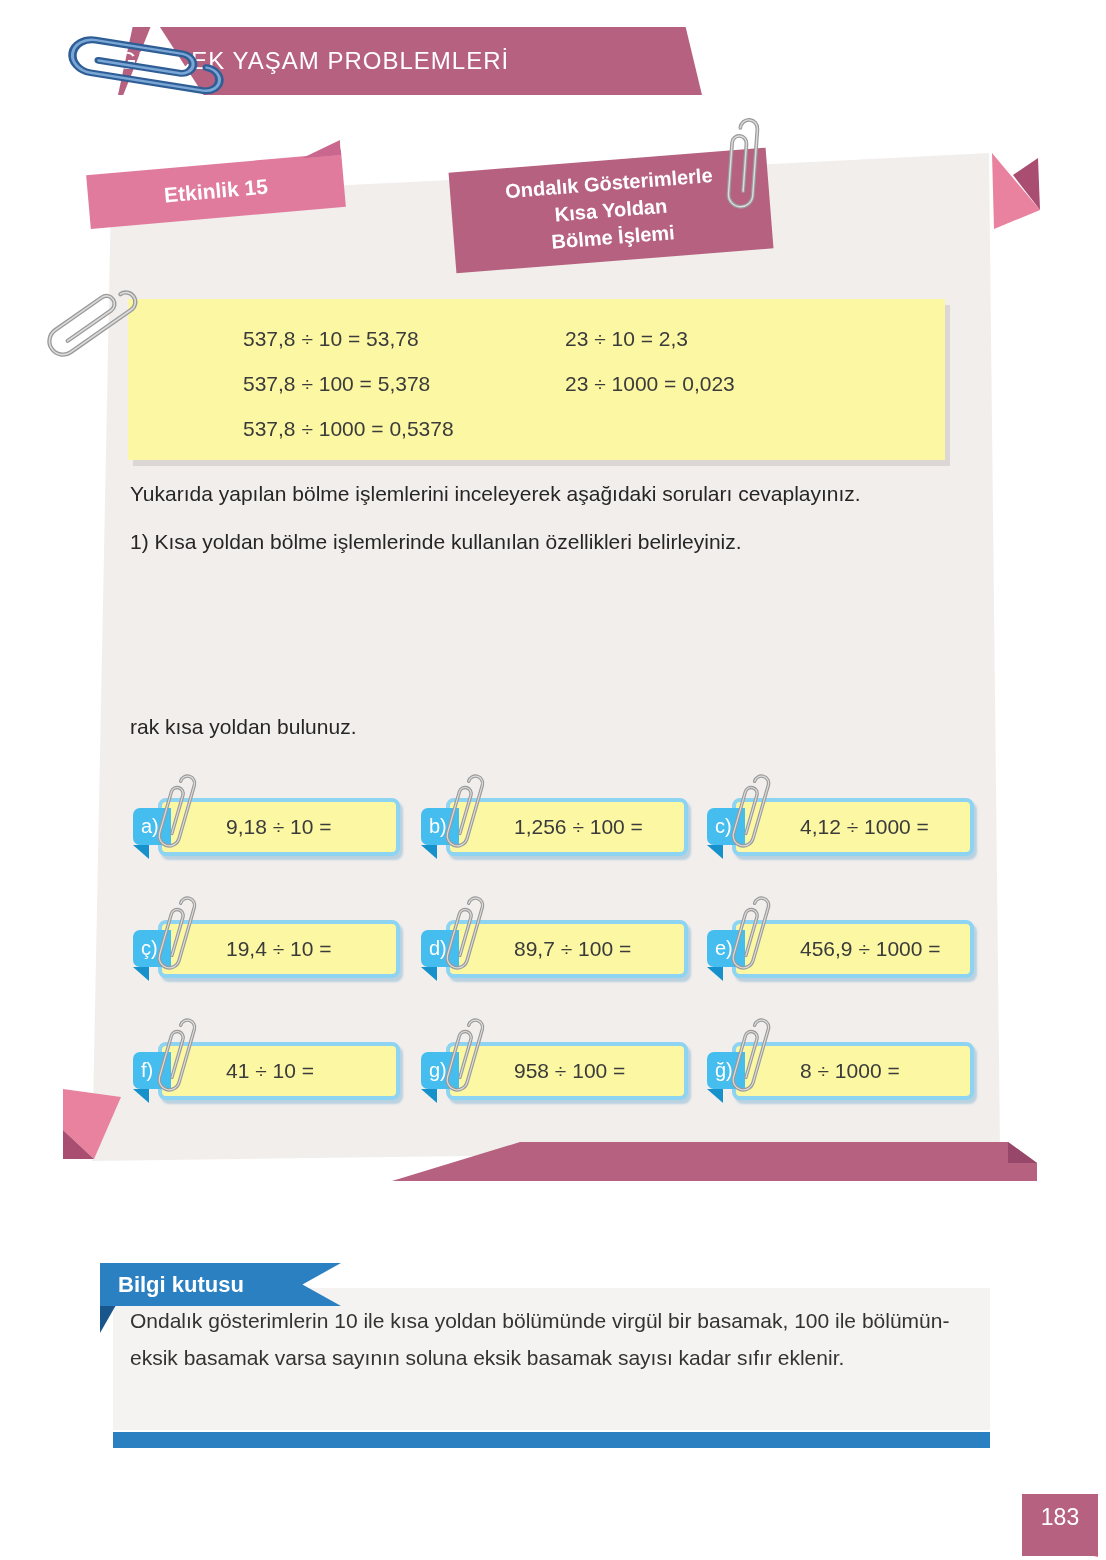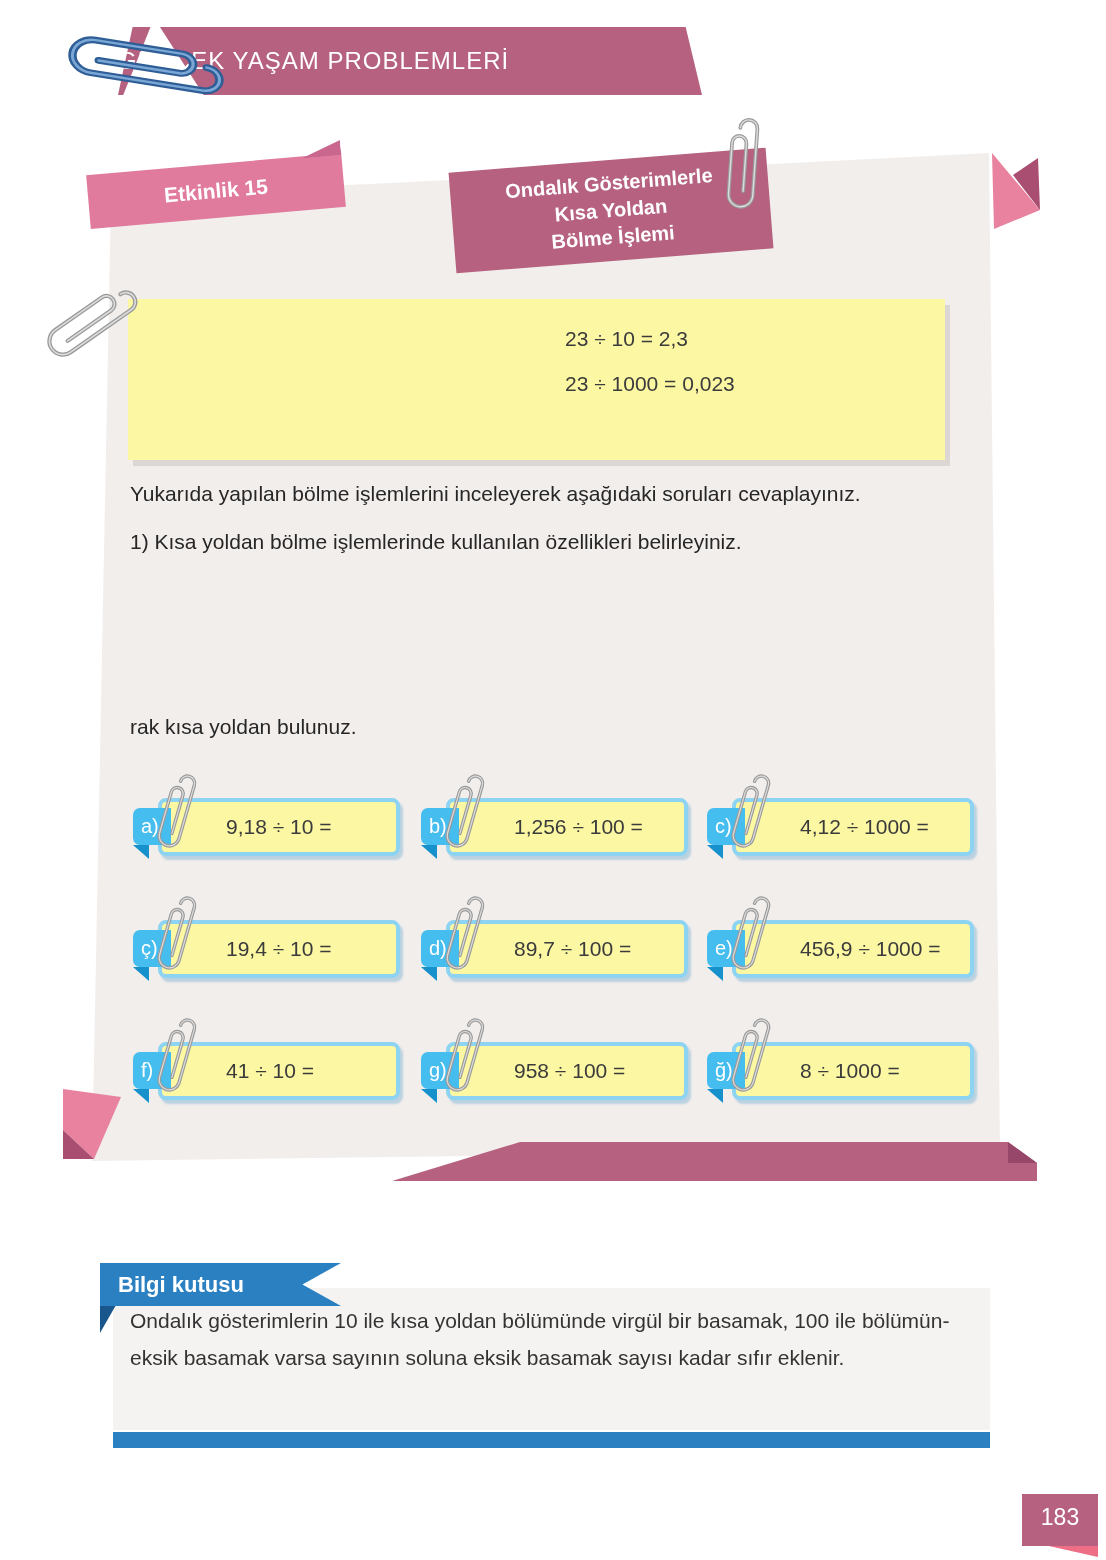--- a/index.html
+++ b/index.html
@@ -102,21 +102,21 @@
   }
   .info-lines { position:absolute; left:130px; top:1302px; width:850px;
     font-size:21px; color:#333; line-height:37px; z-index:2; }
   .info-lines span { display:block; }
   .info-bar {
     position:absolute; left:113px; top:1432px; width:877px; height:16px;
     background:#2b80c2; z-index:2;
   }
   
   .page-num {
-    position:absolute; left:1022px; top:1494px; width:76px; height:52px;
+    position:absolute; left:1022px; top:1494px; width:76px; height:62px;
     background:#b5617f; color:#fff; font-size:23px; text-align:center;
     line-height:46px; z-index:2;
   }
   .deco { position:absolute; left:0; top:0; z-index:2; pointer-events:none; }
   .hidden-defs { position:absolute; width:0; height:0; }
 </style>
 </head>
 <body>
 
 <svg class="hidden-defs" aria-hidden="true">
@@ -156,20 +156,25 @@
     <span style="display:block">Ondalık Gösterimlerle</span>
     <span style="display:block">Kısa Yoldan</span>
     <span style="display:block">Bölme İşlemi</span>
   </div>
   <svg class="clip-svg clip-title" viewBox="0 0 40 112">
     <use href="#pc" stroke="#9a9a9a" stroke-width="4.2" stroke-linecap="round"></use>
     <use href="#pc" stroke="#dcdcdc" stroke-width="1.6" stroke-linecap="round"></use>
   </svg>
 
   <div class="example-box">
+    <div class="eq-col eq-left">
+      <span>537,8 ÷ 10 = 53,78</span>
+      <span>537,8 ÷ 100 = 5,378</span>
+      <span>537,8 ÷ 1000 = 0,5378</span>
+    </div>
     <div class="eq-col eq-right">
       <span>23 ÷ 10 = 2,3</span>
       <span>23 ÷ 1000 = 0,023</span>
     </div>
   </div>
   <svg class="clip-svg clip-example" viewBox="0 0 40 112">
     <use href="#pc" stroke="#9a9a9a" stroke-width="4.2" stroke-linecap="round"></use>
     <use href="#pc" stroke="#dcdcdc" stroke-width="1.6" stroke-linecap="round"></use>
   </svg>
 

